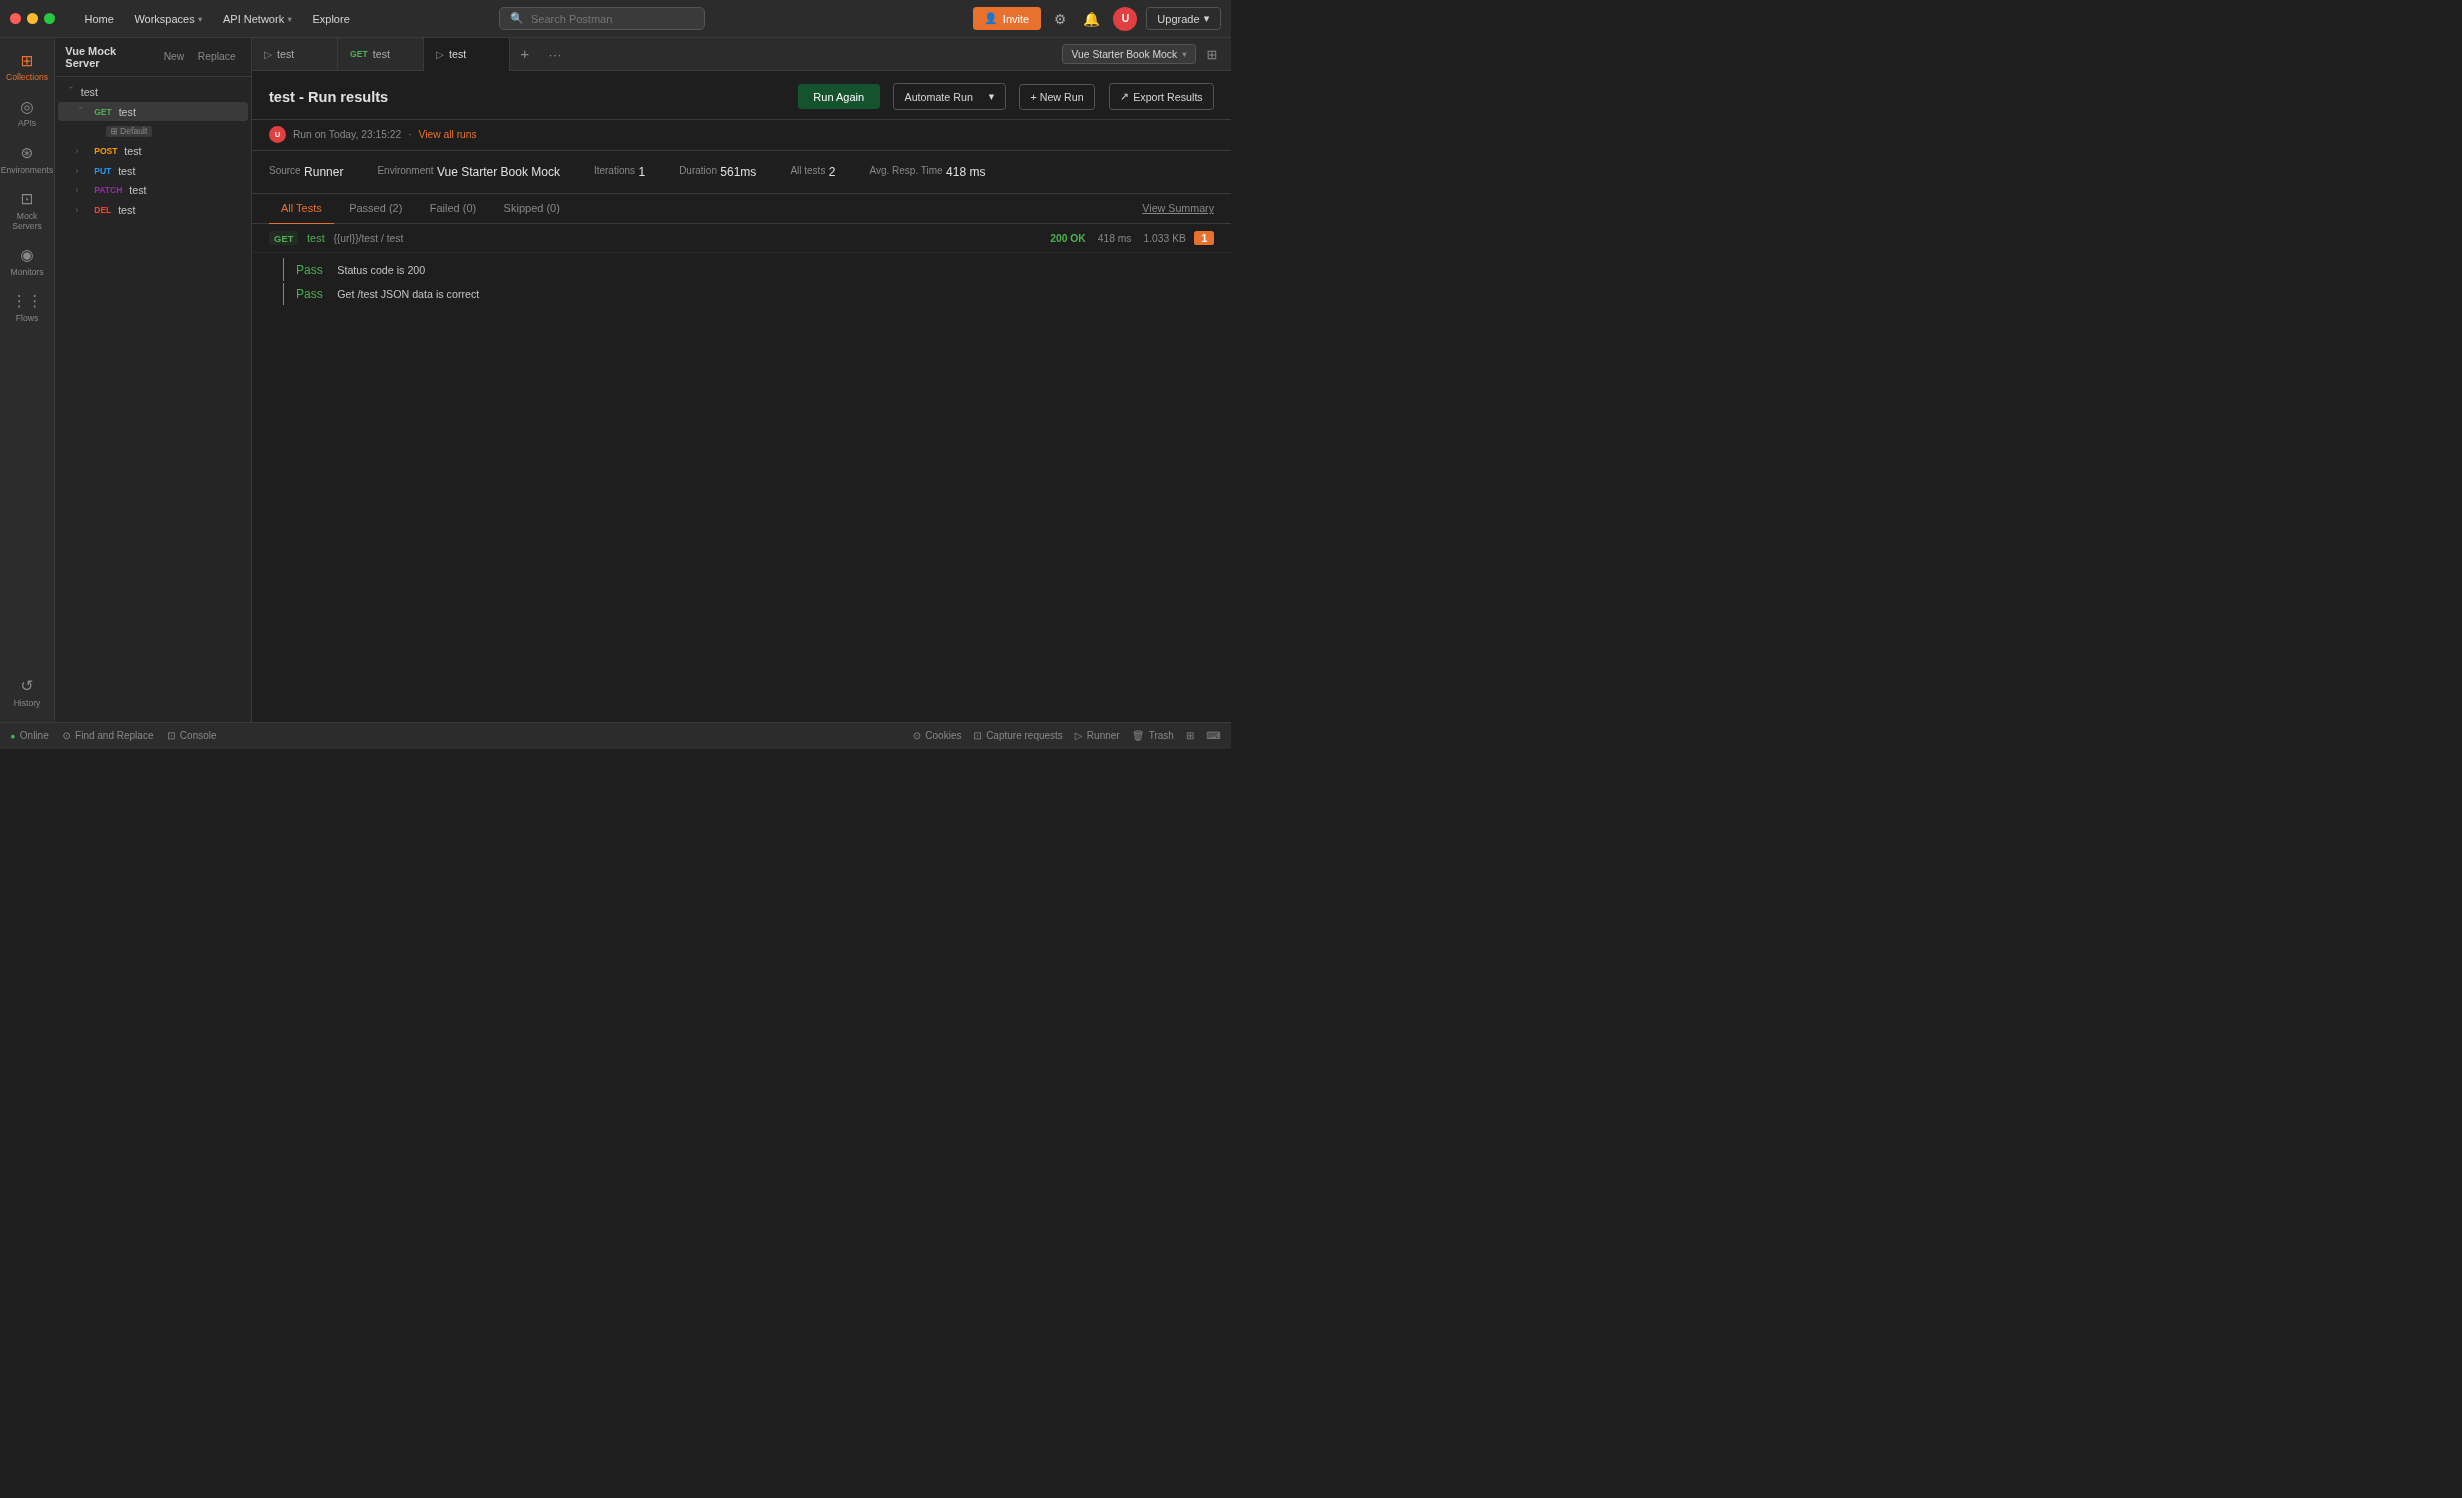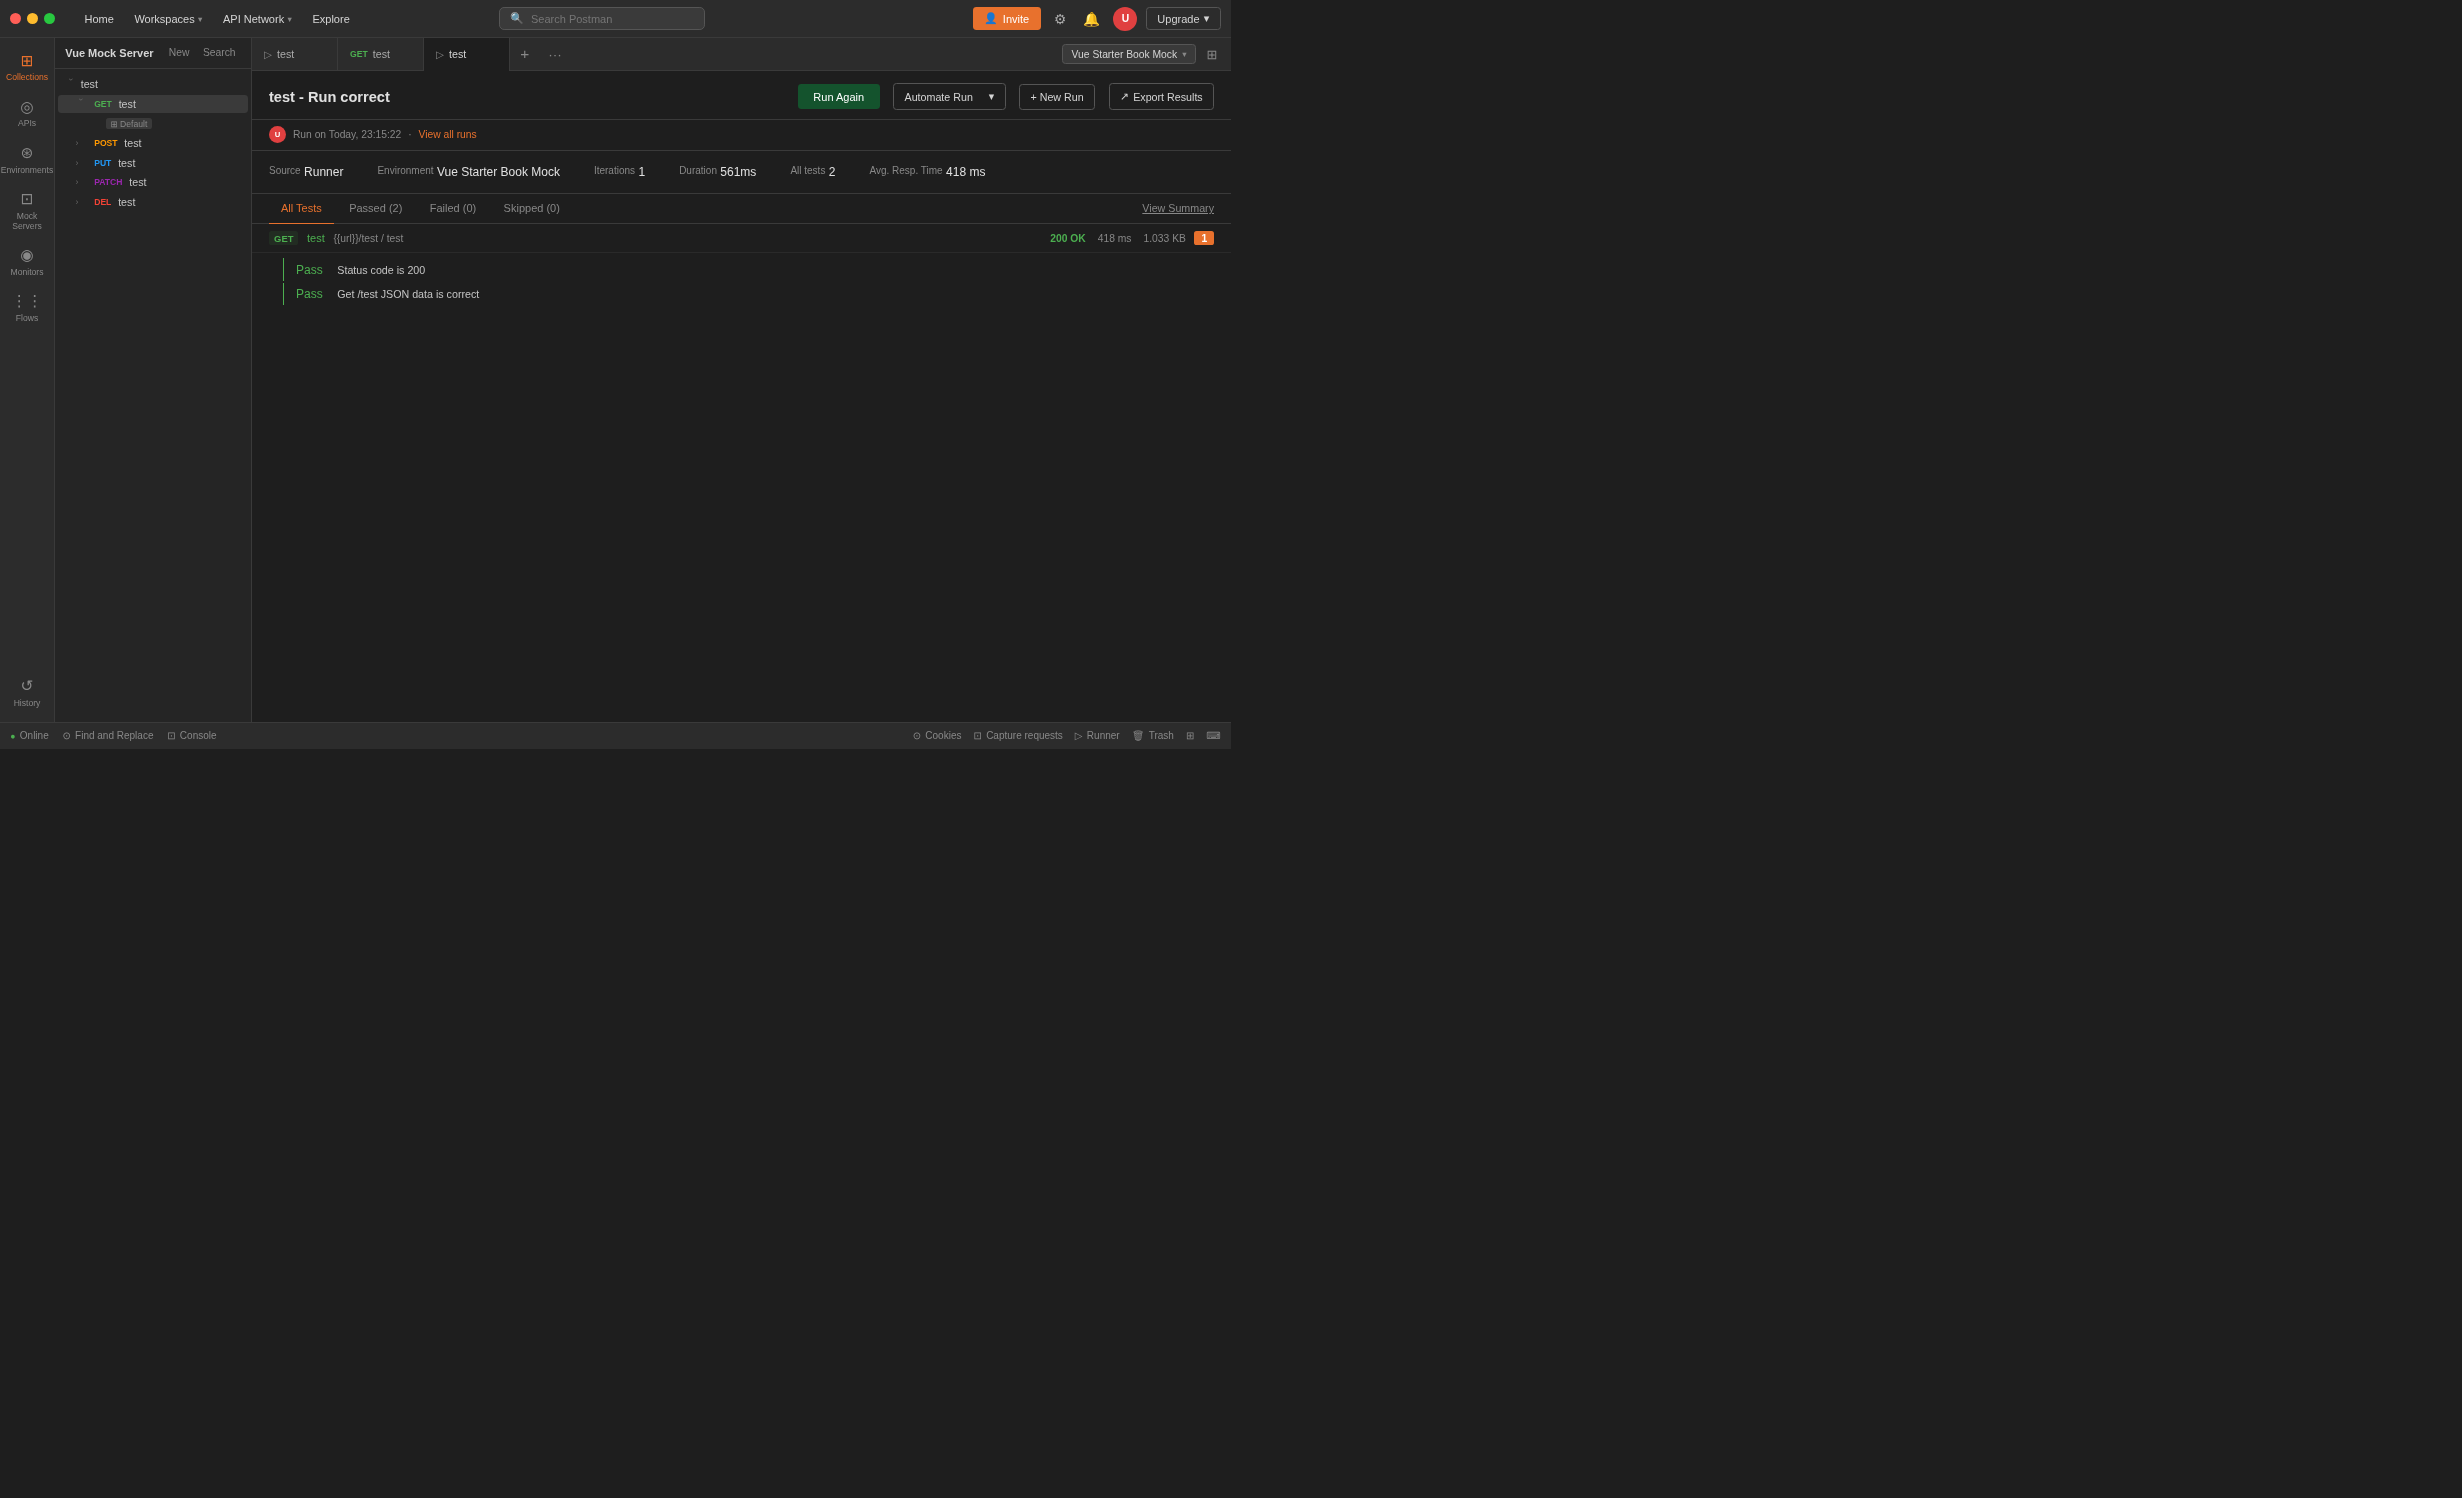--- a/index.html
+++ b/index.html
@@ -632,21 +632,21 @@
       <span class="icon">↺</span>
       <span class="label">History</span>
     </div>
   </div>
 
   <div class="sidebar-panel">
     <div class="sidebar-header">
       <span class="sidebar-workspace-name">Vue Mock Server</span>
       <div class="sidebar-header-actions">
         <button class="sidebar-action-btn">New</button>
-        <button class="sidebar-action-btn">Search</button>
+        <button class="sidebar-action-btn">Replace</button>
       </div>
     </div>
     <div class="sidebar-tree">
 
       <div class="tree-item">
         <span class="tree-chevron open">›</span>
         <span class="tree-item-name">test</span>
       </div>
 
       <div class="tree-item selected indent-1">
@@ -708,21 +708,21 @@
           <span>Vue Starter Book Mock</span>
           <span class="chevron">▾</span>
         </div>
         <button class="env-icon-btn">⊞</button>
       </div>
     </div>
 
     <div class="content-area">
 
       <div class="run-results-header">
-        <span class="run-results-title">test - Run correct</span>
+        <span class="run-results-title">test - Run results</span>
         <button class="btn-run-again">Run Again</button>
         <button class="btn-automate">
           <span>Automate Run</span>
           <span>▾</span>
         </button>
         <button class="btn-new-run">+ New Run</button>
         <button class="btn-export">
           <span>↗</span>
           <span>Export Results</span>
         </button>

